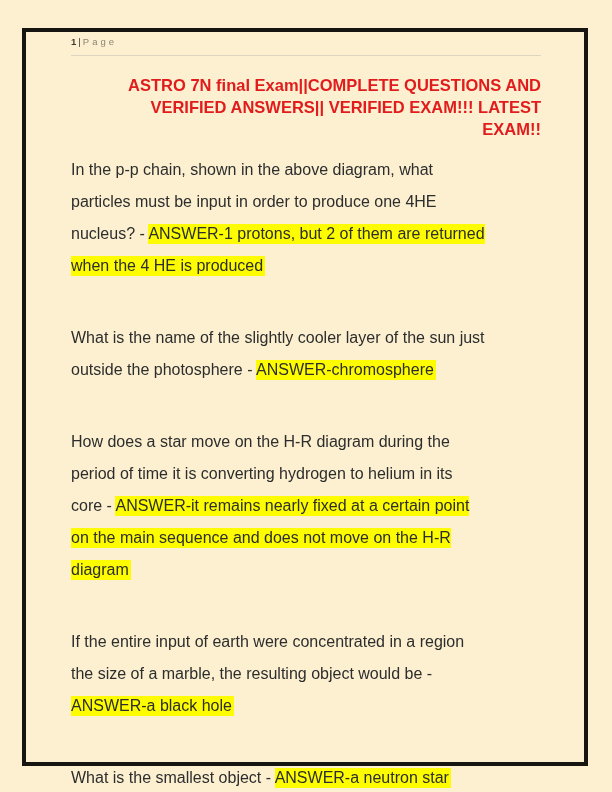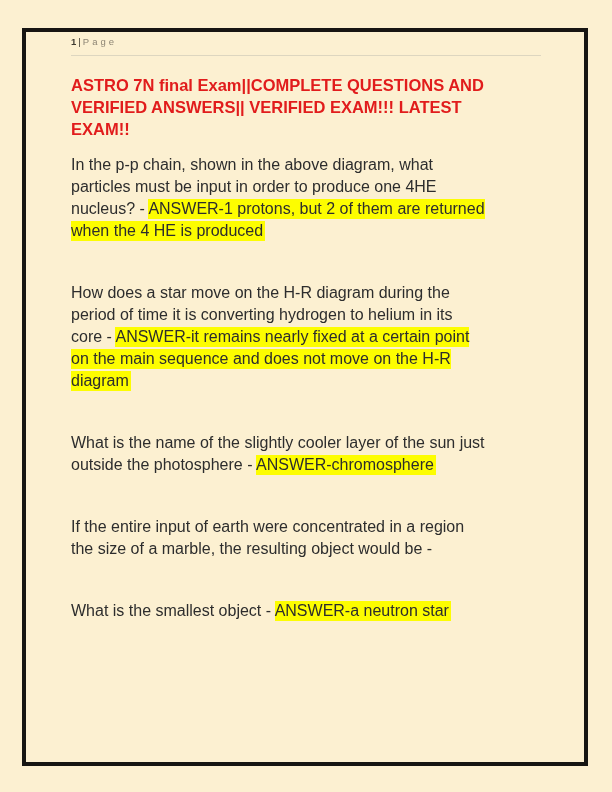--- a/index.html
+++ b/index.html
@@ -39,27 +39,27 @@
   }
   .page-header .label {
     letter-spacing: 0.32em;
   }
   .doc-title {
     margin: 18px 0 10px 0;
     color: var(--title-red, #e11c1c);
     font-weight: bold;
     font-size: 16.5px;
     line-height: 22px;
-    text-align: left;
+    text-align: right;
     white-space: pre-wrap;
   }
   .qa {
     margin: 14px 0 40px 0;
     font-size: 16px;
-    line-height: 22px;
+    line-height: 32px;
     color: var(--body-text, #2d2d2d);
     white-space: pre-wrap;
   }
   .hl {
     background: var(--highlight-yellow, #ffff00);
     padding: 1px 2px 2px 0;
   }
   .hl:empty { padding: 0; background: none; }
 </style>
 </head>
@@ -72,30 +72,30 @@
 
     <div class="doc-title">ASTRO 7N final Exam||COMPLETE QUESTIONS AND
 VERIFIED ANSWERS|| VERIFIED EXAM!!! LATEST
 EXAM!!</div>
 
     <div class="qa"><span>In the p-p chain, shown in the above diagram, what
 particles must be input in order to produce one 4HE
 nucleus? - </span><span class="hl">ANSWER-1 protons, but 2 of them are returned
 when the 4 HE is produced</span></div>
 
+    <div class="qa"><span>What is the name of the slightly cooler layer of the sun just
+outside the photosphere - </span><span class="hl">ANSWER-chromosphere</span></div>
+
     <div class="qa"><span>How does a star move on the H-R diagram during the
 period of time it is converting hydrogen to helium in its
 core - </span><span class="hl">ANSWER-it remains nearly fixed at a certain point
 on the main sequence and does not move on the H-R
 diagram</span></div>
 
-    <div class="qa"><span>What is the name of the slightly cooler layer of the sun just
-outside the photosphere - </span><span class="hl">ANSWER-chromosphere</span></div>
-
     <div class="qa"><span>If the entire input of earth were concentrated in a region
 the size of a marble, the resulting object would be -
-</span></div>
+</span><span class="hl">ANSWER-a black hole</span></div>
 
     <div class="qa"><span>What is the smallest object - </span><span class="hl">ANSWER-a neutron star</span></div>
 
 
   </div>
 </div>
 
 </body></html>

